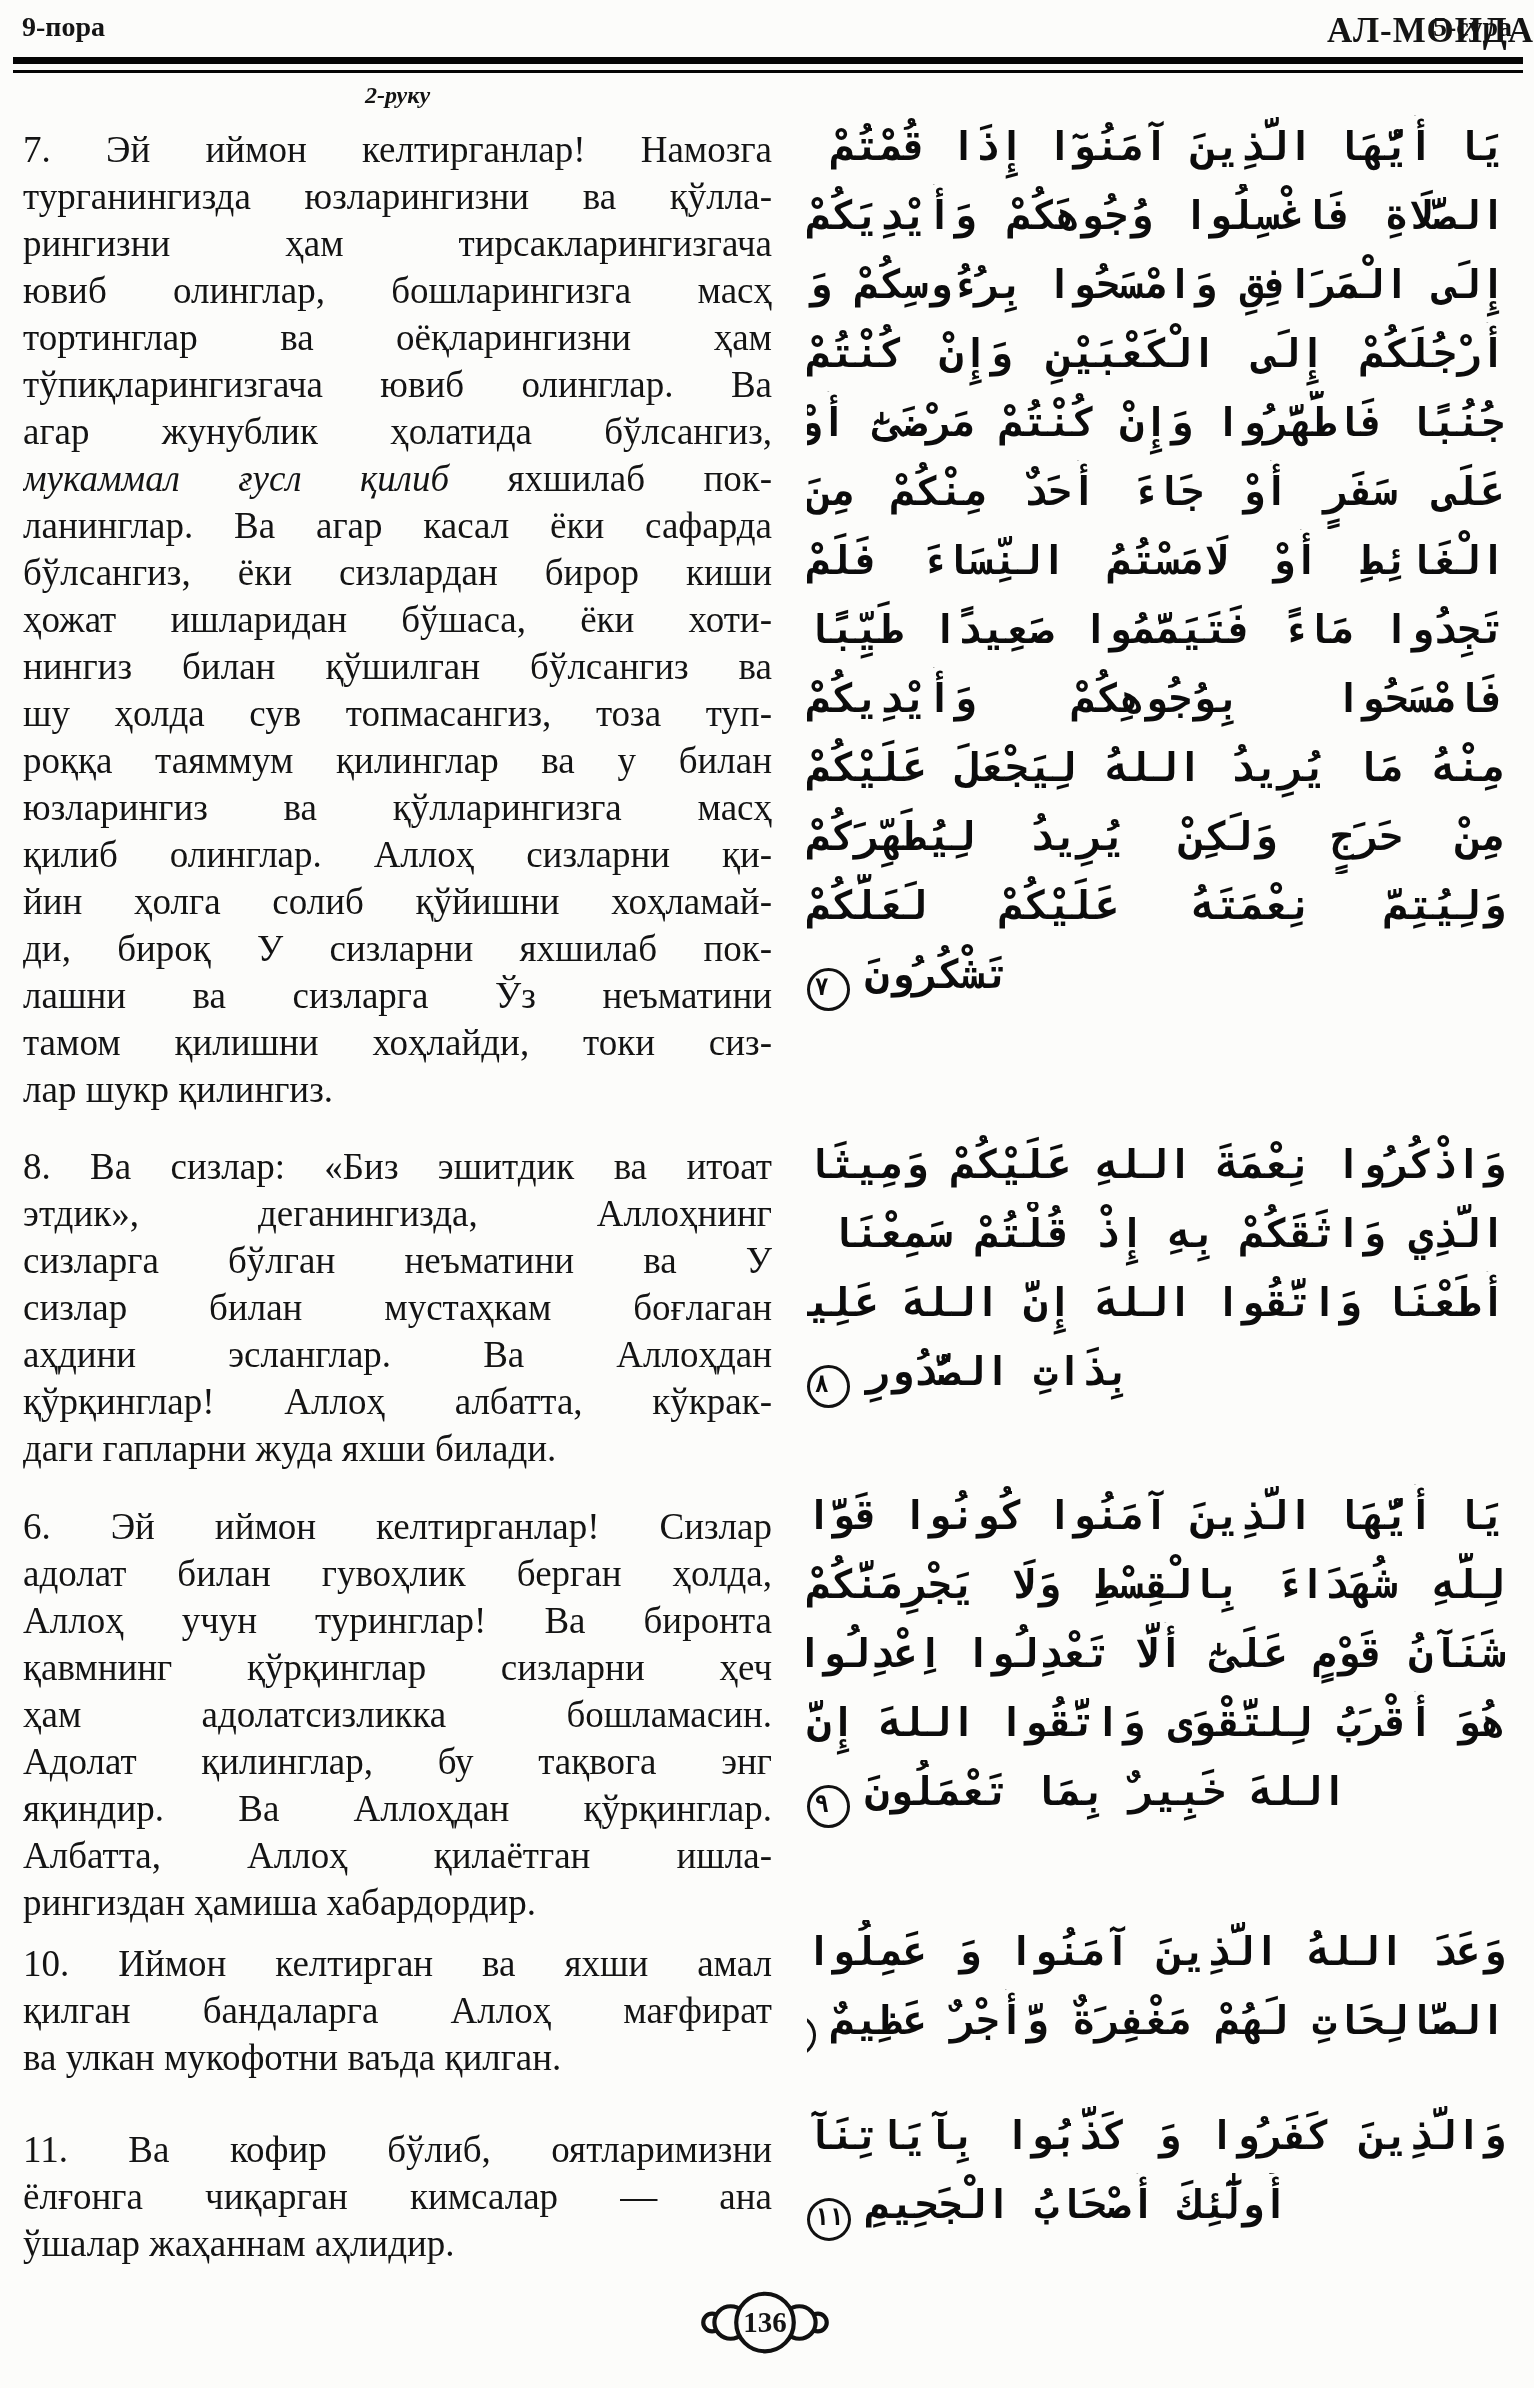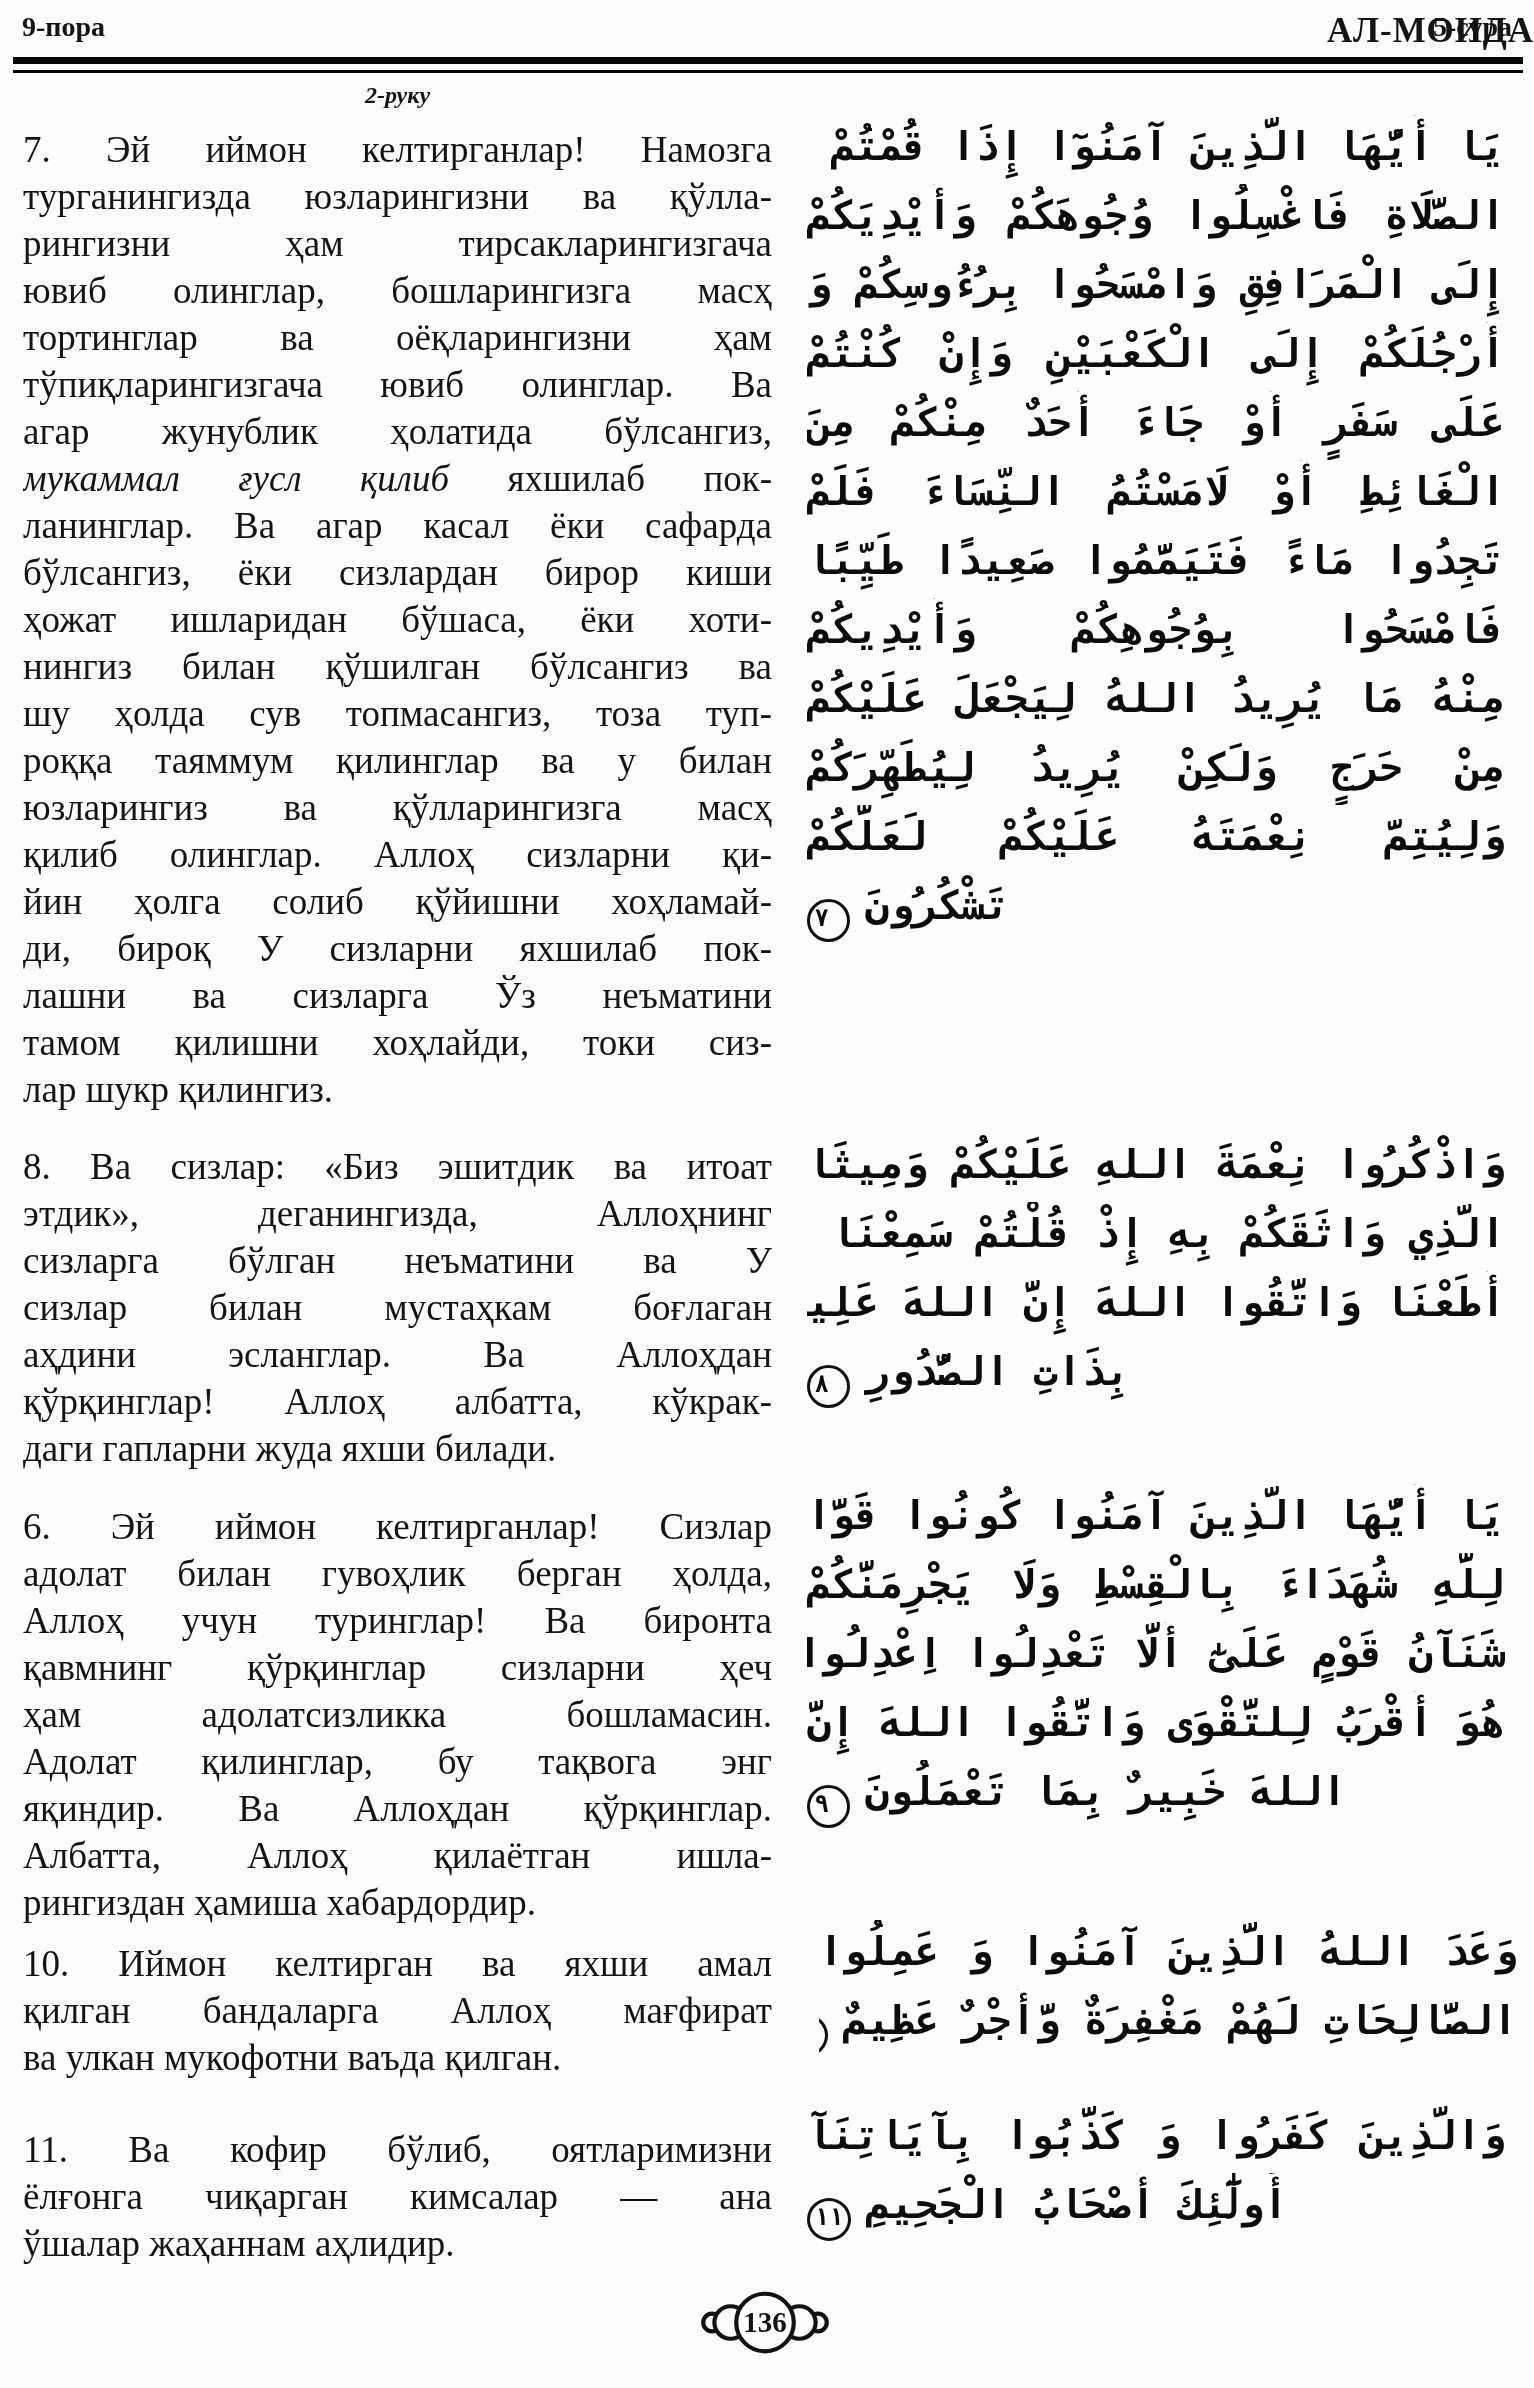--- a/index.html
+++ b/index.html
@@ -39,21 +39,21 @@
   .ayah-badge{
     display:inline-block; box-sizing:border-box; min-width:43px; height:43px;
     padding:0 4.6px; border:3.7px solid #111; border-radius:50%;
     line-height:35px; text-align:center; font-size:24px; font-weight:bold;
     margin-right:15px; vertical-align:-7.4px;
   }
   
   .pos-uz-7{top:126px;}  .pos-ar-7{top:115px;}
   .pos-uz-8{top:1143px;} .pos-ar-8{top:1133px;}
   .pos-uz-9{top:1503px;} .pos-ar-9{top:1484px;}
-  .pos-uz-10{top:1940px;}.pos-ar-10{top:1920px;margin-left:12px;}
+  .pos-uz-10{top:1940px;}.pos-ar-10{top:1920px;}
   .pos-uz-11{top:2126px;}.pos-ar-11{top:2104px;}
   
   .cartouche{
     position:absolute; left:700px; top:2289px; width:130px; height:67px;
     display:flex; align-items:center; justify-content:center;
   }
   .cartouche svg{position:absolute; inset:0; width:100%; height:100%;}
   .page-num{
     position:relative; z-index:1; font-weight:bold; font-size:29px;
     font-family:"Liberation Serif","DejaVu Serif",serif;
@@ -93,20 +93,21 @@
       <div class="uz-line">ди, бироқ У сизларни яхшилаб пок-</div>
       <div class="uz-line">лашни ва сизларга Ўз неъматини</div>
       <div class="uz-line">тамом қилишни хоҳлайди, токи сиз-</div>
       <div class="uz-line last">лар шукр қилингиз.</div>
     </div>
   <div class="ar pos-ar-7">
       <div class="ar-line">يَا أَيُّهَا الَّذِينَ آمَنُوٓا إِذَا قُمْتُمْ إِلَى</div>
       <div class="ar-line">الصَّلَاةِ فَاغْسِلُوا وُجُوهَكُمْ وَأَيْدِيَكُمْ</div>
       <div class="ar-line">إِلَى الْمَرَافِقِ وَامْسَحُوا بِرُءُوسِكُمْ وَ</div>
       <div class="ar-line">أَرْجُلَكُمْ إِلَى الْكَعْبَيْنِ وَإِنْ كُنْتُمْ</div>
+      <div class="ar-line">جُنُبًا فَاطَّهَّرُوا وَإِنْ كُنْتُمْ مَرْضَىٰٓ أَوْ</div>
       <div class="ar-line">عَلَى سَفَرٍ أَوْ جَاءَ أَحَدٌ مِنْكُمْ مِنَ</div>
       <div class="ar-line">الْغَائِطِ أَوْ لَامَسْتُمُ النِّسَاءَ فَلَمْ</div>
       <div class="ar-line">تَجِدُوا مَاءً فَتَيَمَّمُوا صَعِيدًا طَيِّبًا</div>
       <div class="ar-line">فَامْسَحُوا بِوُجُوهِكُمْ وَأَيْدِيكُمْ</div>
       <div class="ar-line">مِنْهُ مَا يُرِيدُ اللهُ لِيَجْعَلَ عَلَيْكُمْ</div>
       <div class="ar-line">مِنْ حَرَجٍ وَلَكِنْ يُرِيدُ لِيُطَهِّرَكُمْ</div>
       <div class="ar-line">وَلِيُتِمَّ نِعْمَتَهُ عَلَيْكُمْ لَعَلَّكُمْ</div>
       <div class="ar-line last">تَشْكُرُونَ<span class="ayah-badge">٧</span></div>
     </div>
 

